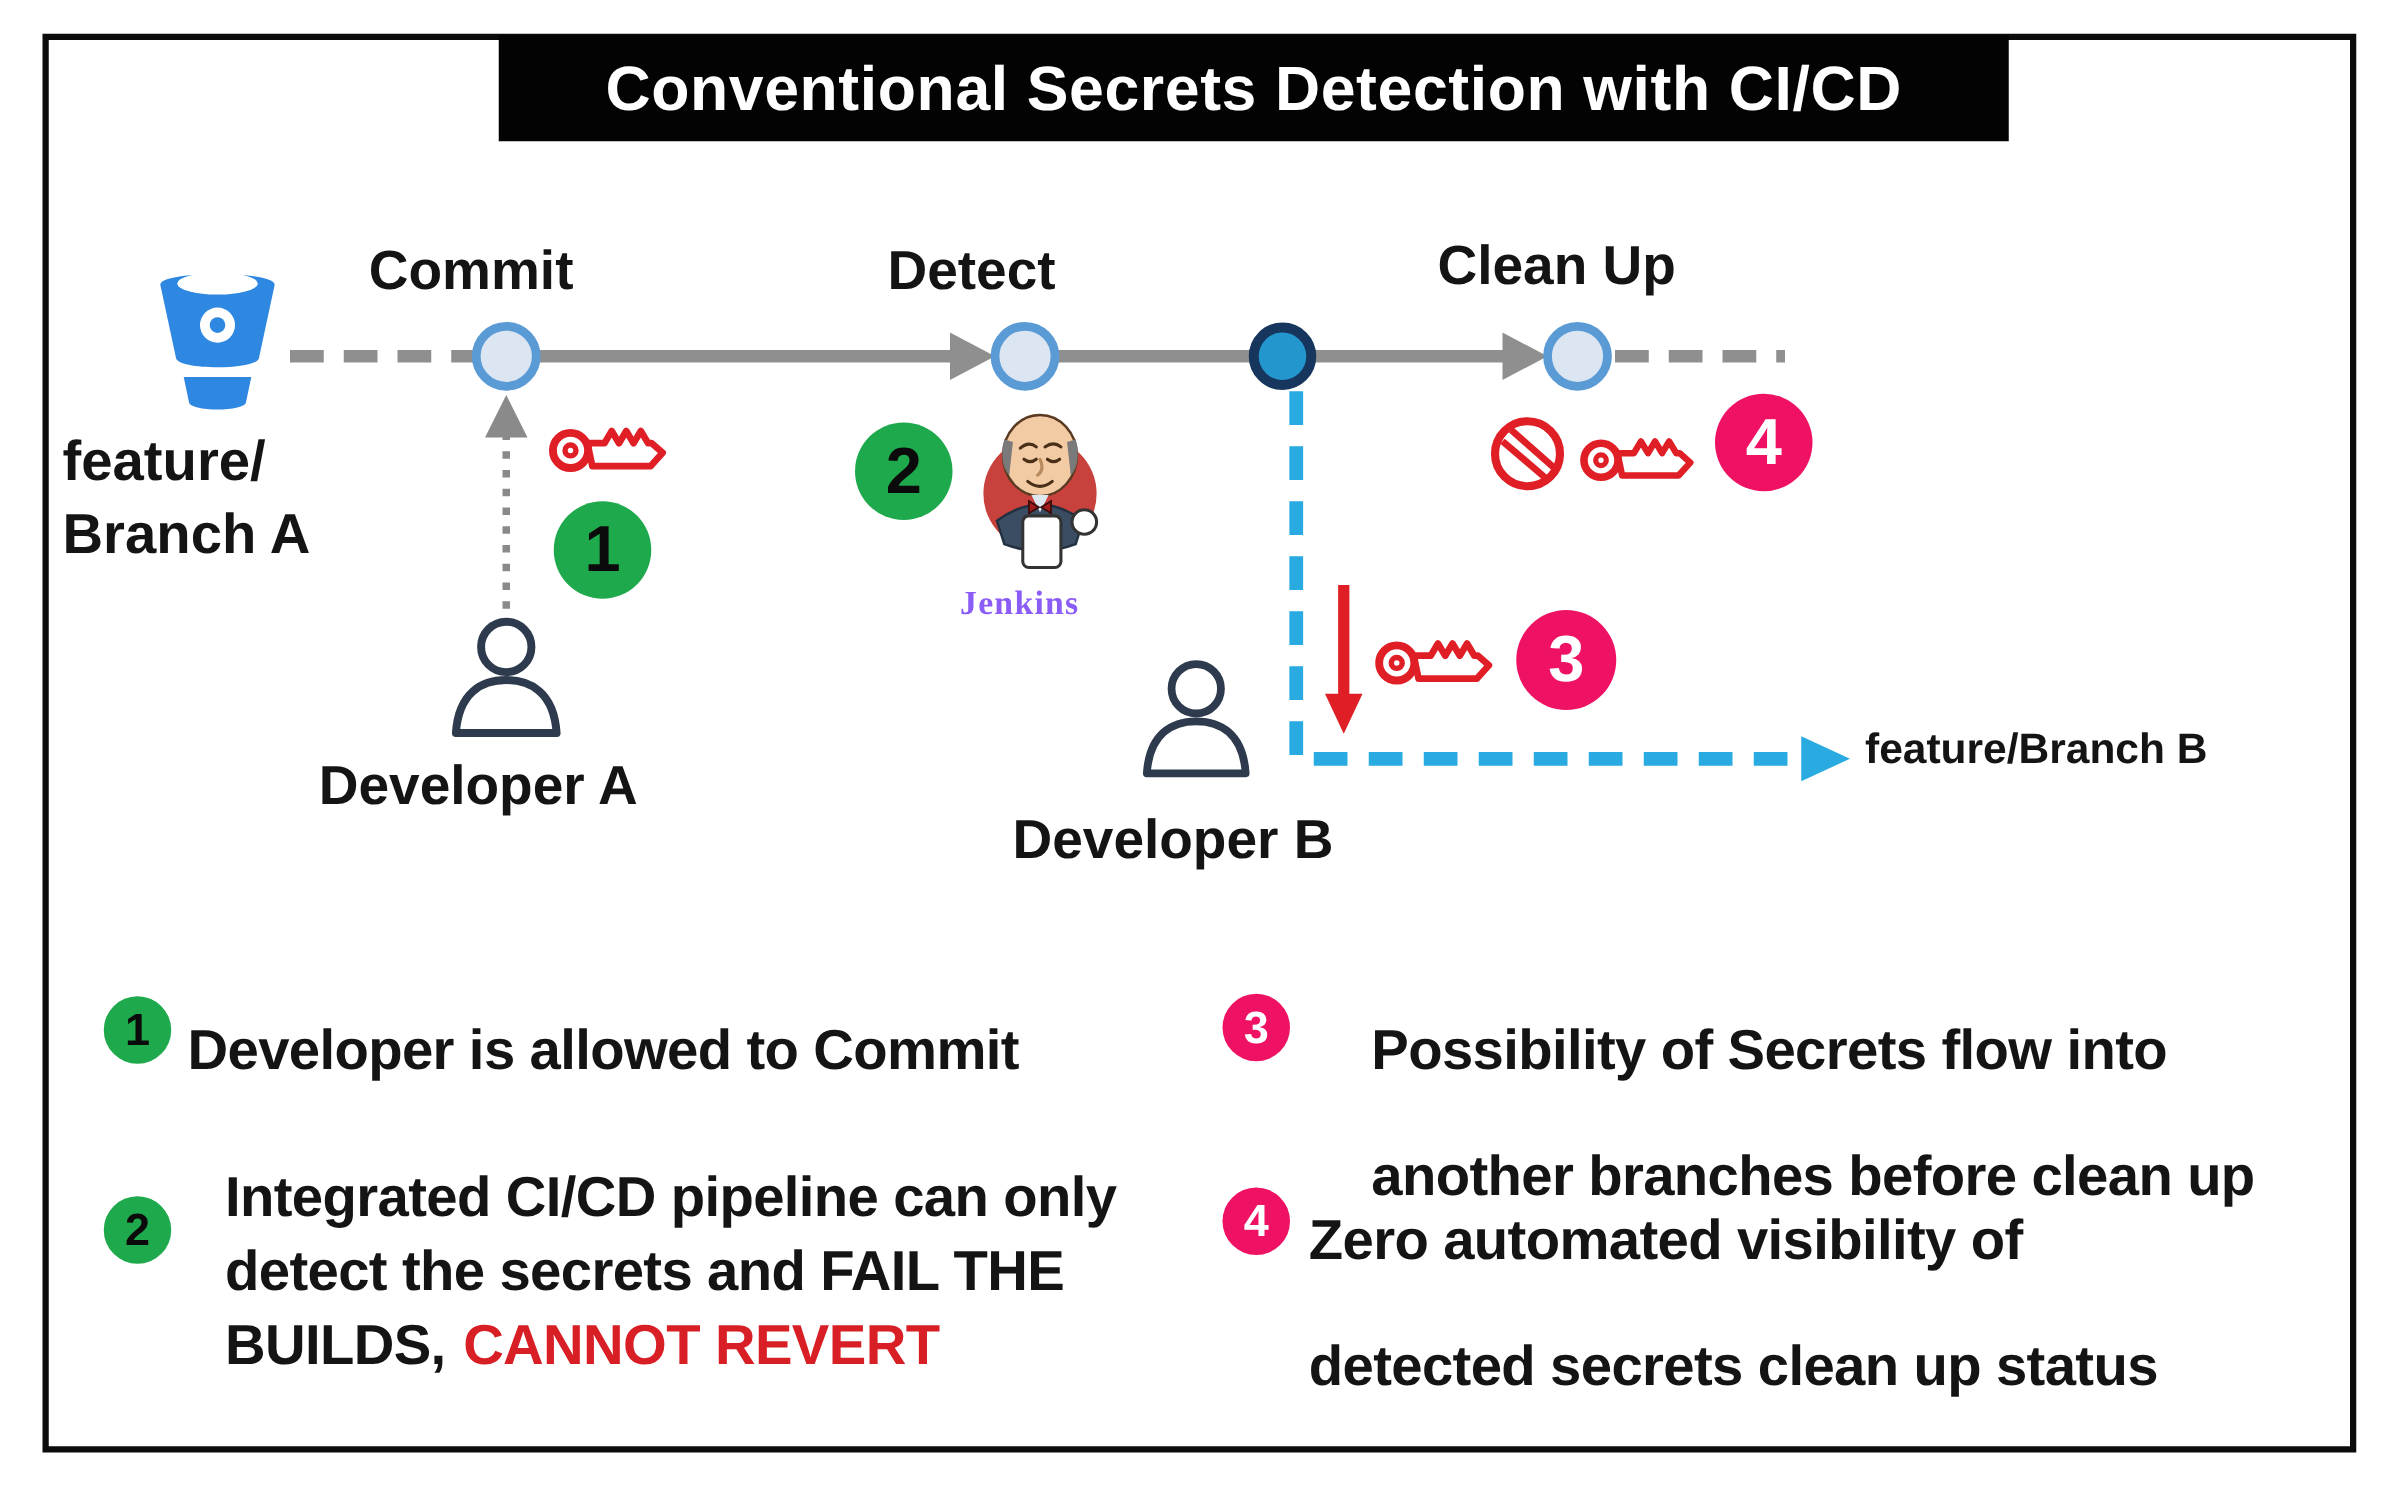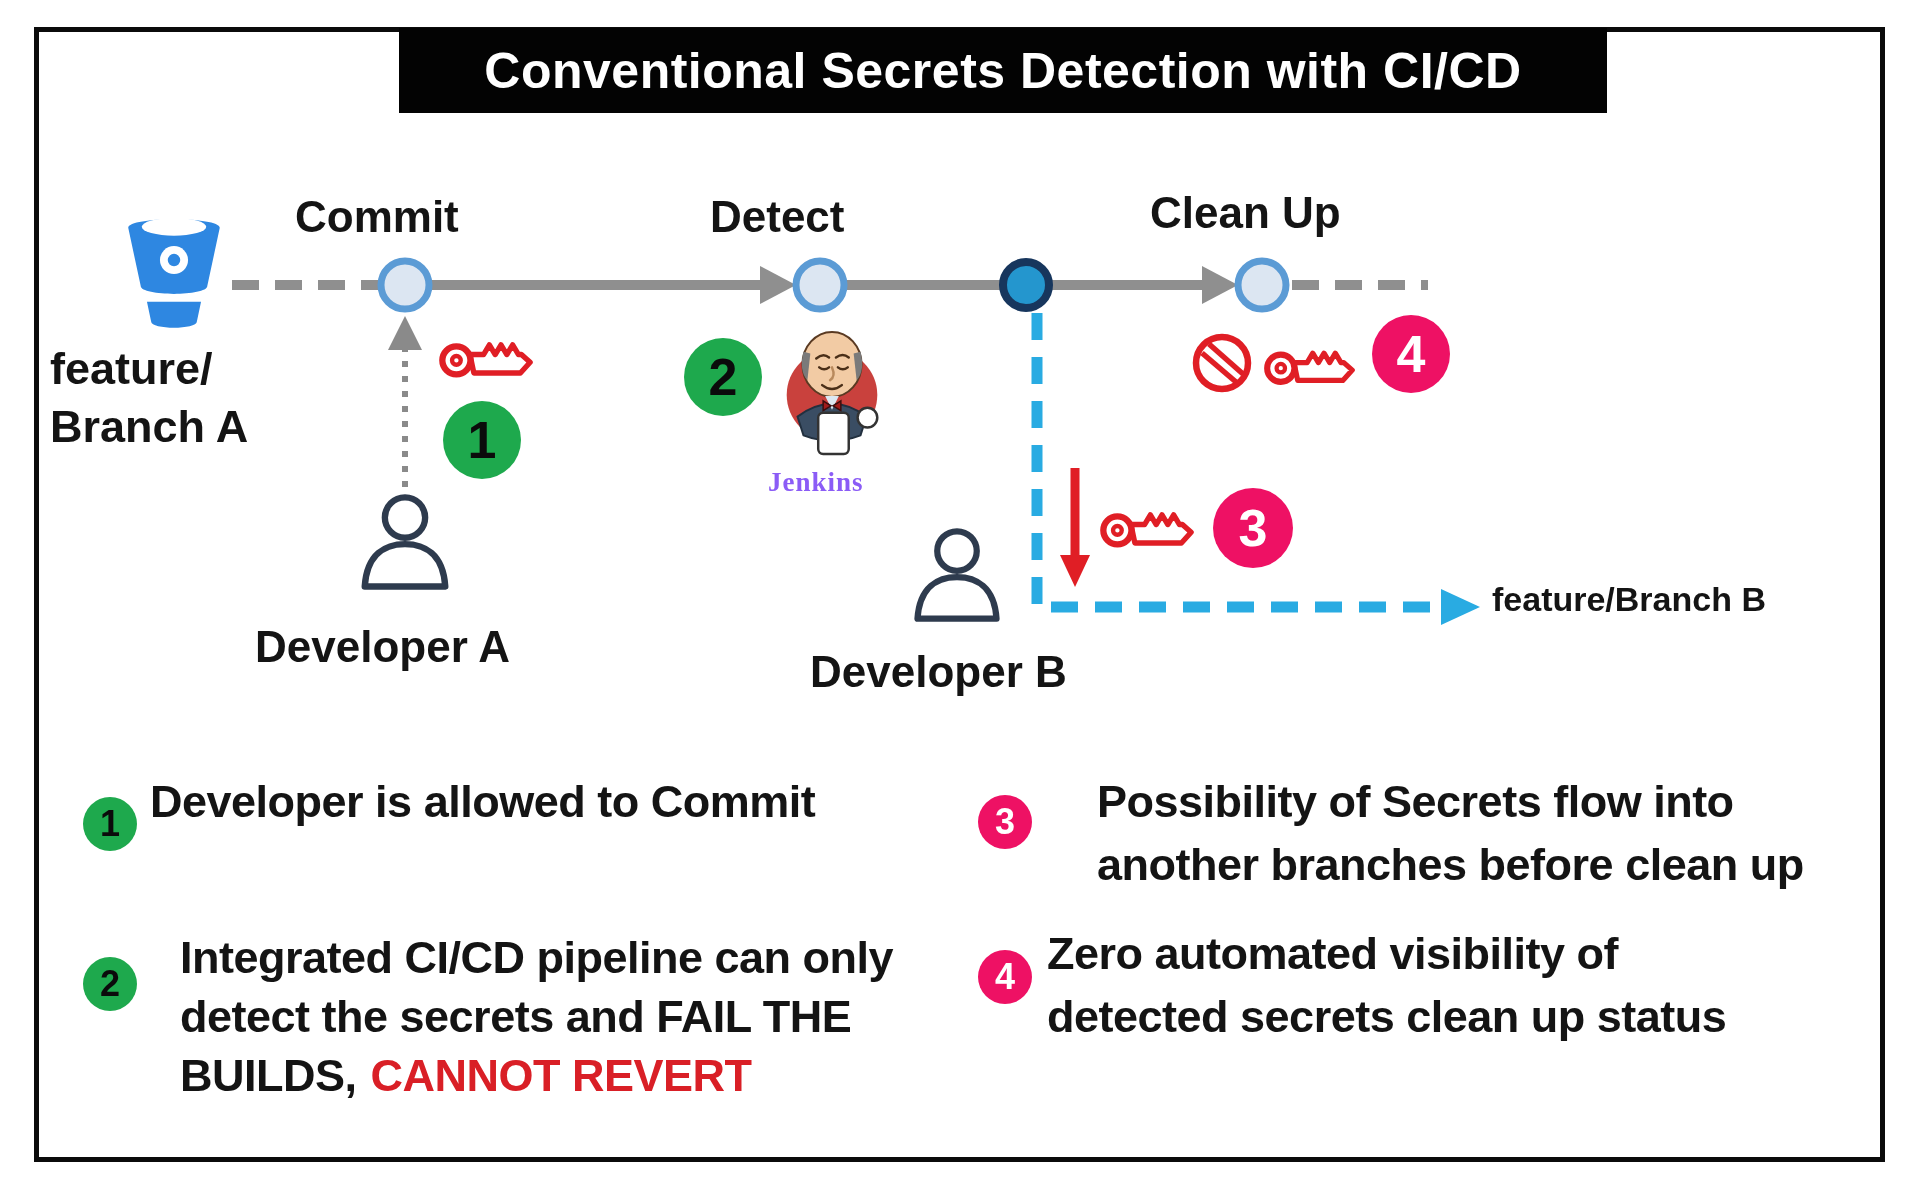--- a/index.html
+++ b/index.html
@@ -29,21 +29,21 @@
   .badge{
     border-radius:50%;display:flex;align-items:center;justify-content:center;
     font-weight:bold;z-index:3;position:absolute;
   }
   .badge.green{background:#1EA94D;color:#0b0b0b;}
   .badge.pink{background:#EE1164;color:#ffffff;}
   .badge.big{width:78px;height:78px;font-size:52px;}
   .badge.small{width:54px;height:54px;font-size:36px;}
   .legend-text{position:absolute;z-index:2;font-weight:bold;color:#141414;font-size:45px;letter-spacing:-0.5px;}
   .legend-text div{white-space:nowrap;}
-  .lh63 div{line-height:63px;}
+  .lh63 div{line-height:63px;margin-top:38px;}
   .lh59 div{line-height:59px;}
   .red-em{color:#D91F26;margin-left:14px;}
 </style>
 </head>
 <body>
 
 <div class="stage">
 
   <div class="frame"></div>
 
@@ -100,21 +100,21 @@
   </svg>
 
   <div class="badge big green" style="left:443px;top:401px;">
     <span>1</span>
   </div>
 
   <svg class="abs" style="left:352px;top:490px;" width="106" height="106" viewBox="0 0 100 100">
     <circle cx="50" cy="26" r="19" fill="none" stroke="#2E3B4E" stroke-width="6"></circle>
     <path d="M12,91 C14,60 32,51 50,51 C68,51 86,60 88,91 Z" fill="none" stroke="#2E3B4E" stroke-width="6" stroke-linejoin="round"></path>
   </svg>
-  <div class="abs lbl dev-lbl" style="left:255px;top:604px;width:310px;margin-top:18px;">Developer A</div>
+  <div class="abs lbl dev-lbl" style="left:255px;top:604px;width:310px;">Developer A</div>
 
   <div class="badge big green" style="left:684px;top:338px;">
     <span>2</span>
   </div>
   <svg class="abs" style="left:768px;top:318px;" width="128" height="148" viewBox="0 0 130 150">
     <circle cx="65" cy="78" r="46" fill="#C9413D"></circle>
     <path d="M30,100 Q65,74 100,100 L94,119 Q65,130 36,119 Z" fill="#3A4D63" stroke="#22303f" stroke-width="2"></path>
     <ellipse cx="65" cy="47" rx="30" ry="33" fill="#F2CBA4" stroke="#5a3a22" stroke-width="2"></ellipse>
     <path d="M36,34 C33,46 34,57 40,63 L43,36 Z" fill="#7a7a7a"></path>
     <path d="M94,34 C97,46 96,57 90,63 L87,36 Z" fill="#7a7a7a"></path>

